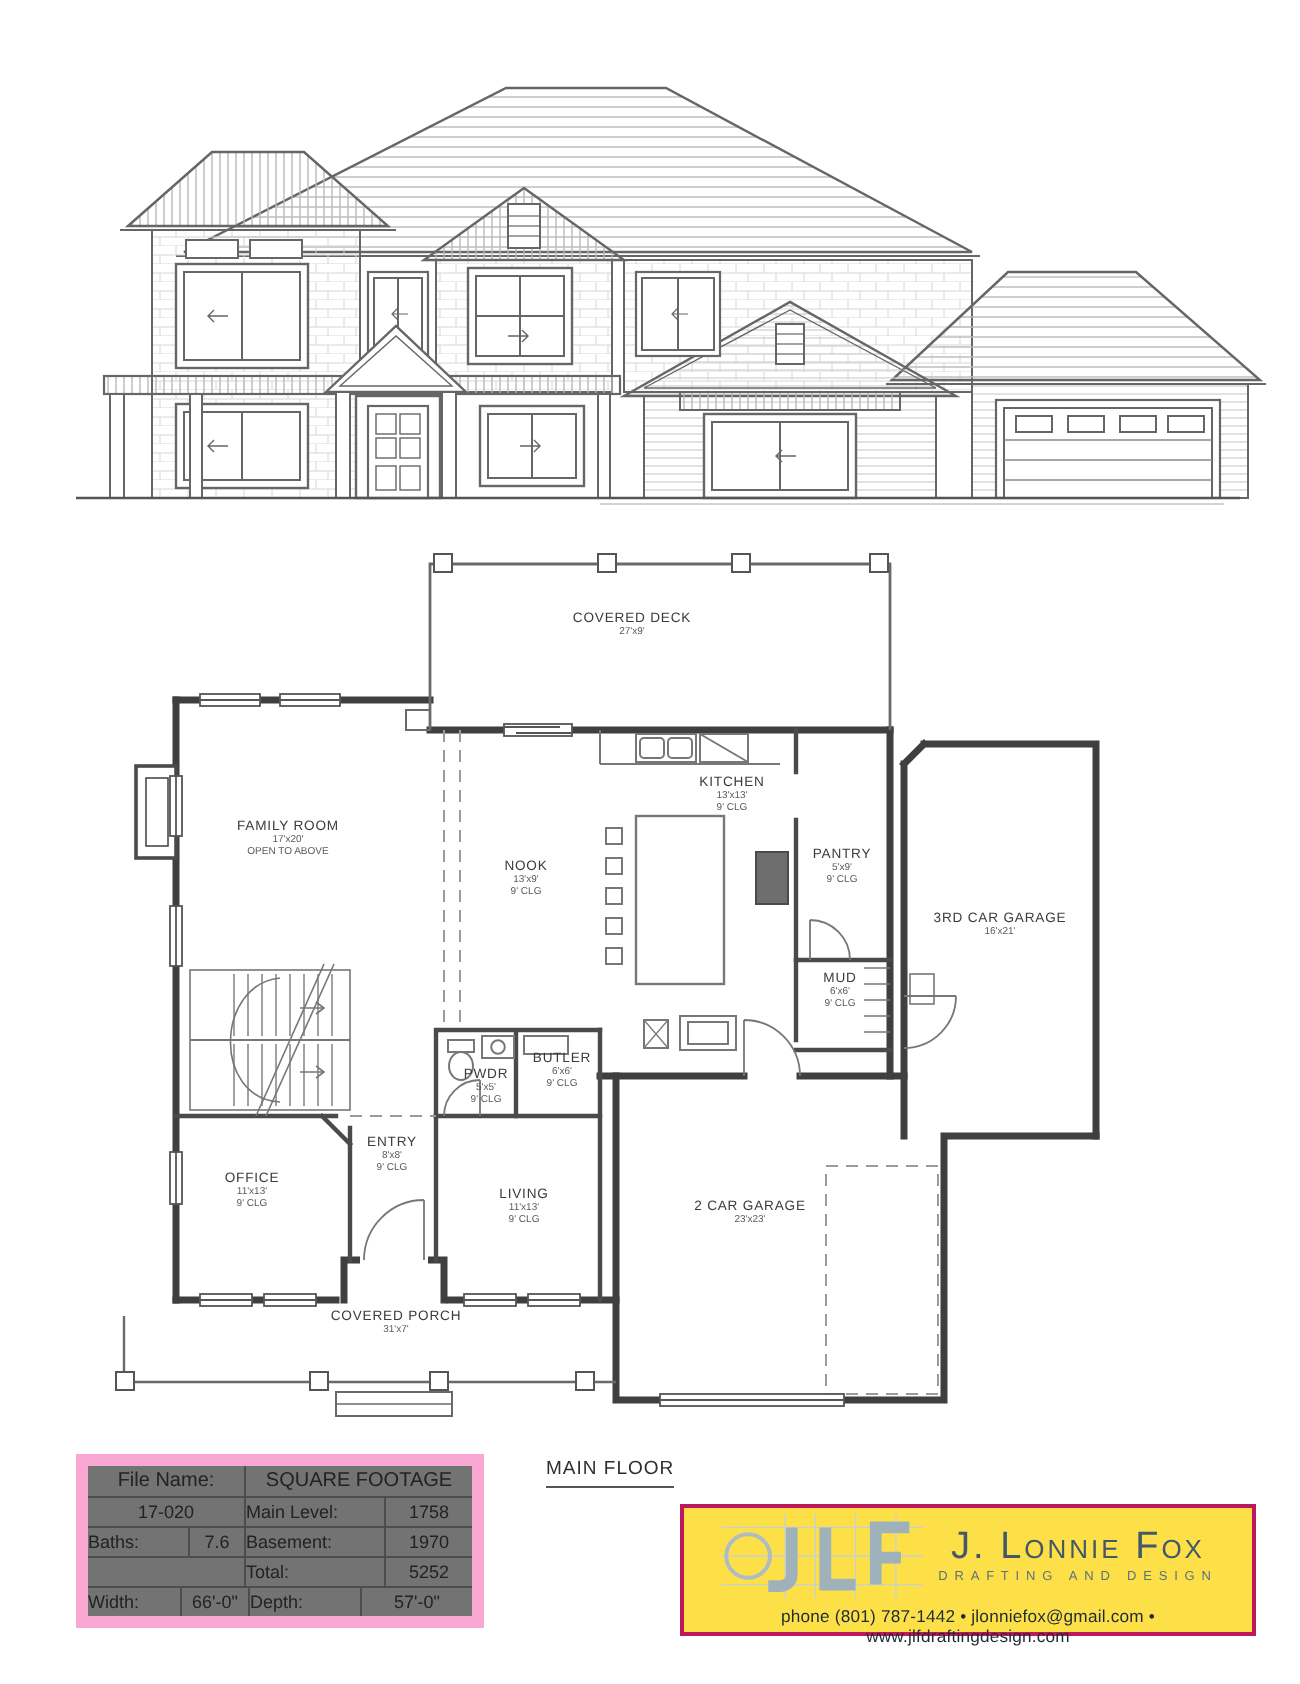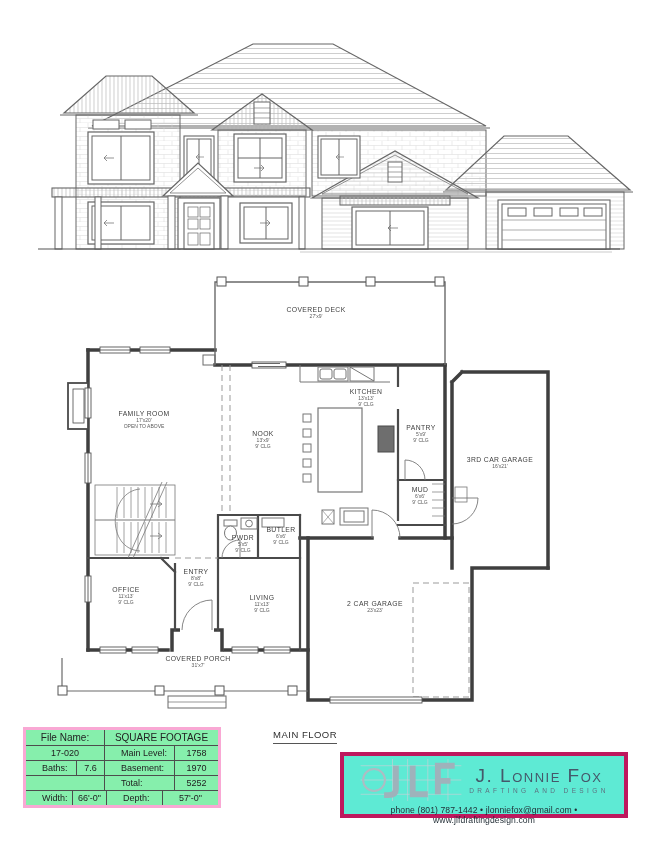--- a/index.html
+++ b/index.html
@@ -12,38 +12,38 @@
   .plan svg,.elevation svg{display:block;}
 
   
   .rm{position:absolute;transform:translateX(-50%);text-align:center;line-height:1.15;
       color:#3c3c3c;white-space:nowrap;pointer-events:none;}
   .rm-name{font-size:6.8px;letter-spacing:.4px;}
   .rm-dim{font-size:5px;color:#5a5a5a;}
   .rm-clg{font-size:5px;color:#5a5a5a;}
 
   
-  .tblock{position:absolute;left:23px;top:727px;width:192px;background:#86efac;
-          border:3px solid #f9a8d4;font-size:9px;color:#222;}
+  .tblock{position:absolute;left:38px;top:727px;width:192px;background:#737373;
+          border:6px solid #f9a8d4;font-size:9px;color:#222;}
   .tblock::after{content:"";position:absolute;left:4px;top:4px;width:100%;height:100%;
           border:1px solid #9a9a9a;z-index:-1;}
   .trow{display:flex;height:14px;line-height:14px;border-top:1px solid #4d4d4d;}
   .trow:first-child{border-top:none;}
-  .tcell{box-sizing:border-box;border-left:1px solid #4d4d4d;padding:0 16px;
+  .tcell{box-sizing:border-box;border-left:1px solid #4d4d4d;padding:0 0;
          overflow:hidden;white-space:nowrap;}
   .tcell:first-child{border-left:none;}
   .c-center{text-align:center;padding:0;}
   .hdr{font-size:10px;height:15px;line-height:15px;}
 
   .main-floor{position:absolute;left:273px;top:729px;font-size:9.5px;letter-spacing:.5px;
               color:#2e2e2e;border-bottom:1px solid #555;padding-bottom:3px;}
 
   
-  .brand{position:absolute;left:340px;top:752px;width:288px;height:66px;background:#5eead4;
-         border:4px solid #be185d;box-sizing:border-box;}
+  .brand{position:absolute;left:340px;top:752px;width:288px;height:66px;background:#fde047;
+         border:2px solid #be185d;box-sizing:border-box;}
   .brand::after{content:"";position:absolute;left:3px;top:3px;width:100%;height:100%;
          border:1px solid #b5b5b5;z-index:-1;}
   .brand-top{display:flex;align-items:center;justify-content:center;height:44px;padding-top:2px;}
   .brand-name-wrap{margin-left:6px;text-align:center;}
   .brand-name{font-variant:small-caps;font-size:19px;letter-spacing:1.5px;color:#45586а;
               color:#45586a;line-height:20px;}
   .brand-tag{font-size:6.5px;letter-spacing:3.4px;color:#5c7280;margin-top:1px;}
   .brand-contact{text-align:center;font-size:8.6px;color:#1f2b33;letter-spacing:.1px;
                  margin-top:3px;}
 </style>

